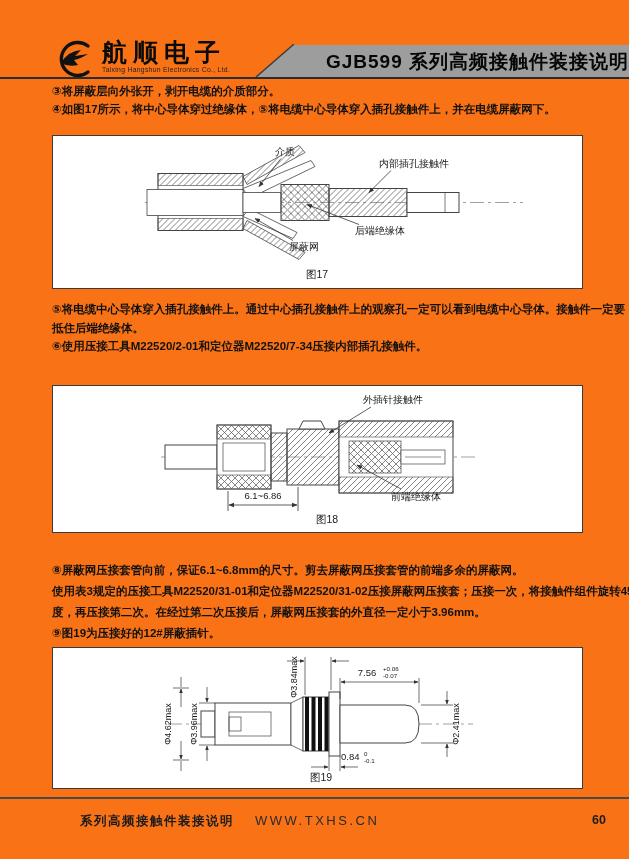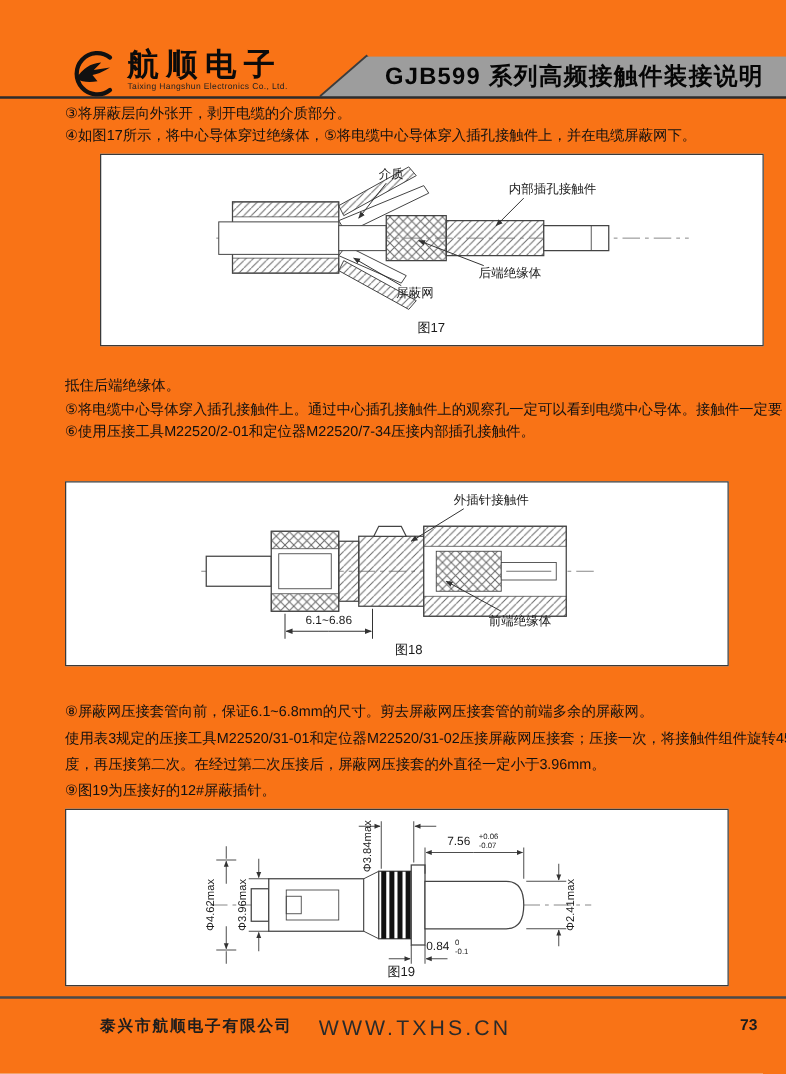--- a/index.html
+++ b/index.html
@@ -11,42 +11,42 @@
     padding-left:24px;
   }
   
   .logo { position:absolute; left:54px; top:39px; display:flex; align-items:flex-start; }
   .logo-icon { width:40px; height:40px; margin-right:8px; }
   .logo-cn { font-size:25px; font-weight:bold; letter-spacing:6px; color:#0b0b0b; line-height:26px; }
   .logo-en { font-size:6.8px; color:#222; letter-spacing:0.3px; margin-top:1px; }
   .banner { position:absolute; left:256px; top:45px; width:373px; height:33px;
             background:#9d9d9d;
             clip-path:polygon(38px 0, 373px 0, 373px 33px, 0 33px); }
-  .banner-text { line-height:33px; text-align:center; padding-left:34px;
+  .banner-text { line-height:33px; text-align:right; padding-left:34px;
                  font-size:19px; font-weight:bold; color:#060606; letter-spacing:1px; }
   .banner-edge { position:absolute; left:274px; top:36px; width:2.5px; height:50px;
                  background:#3c3c3c; transform:rotate(49deg); }
   .header-rule { position:absolute; left:0; top:77px; width:629px; height:2px; background:#2c2c2c; }
   
   .para { position:absolute; left:52px; font-size:11.5px; color:#111; }
-  .para .line { white-space:nowrap; }
+  .para .line { white-space:nowrap;font-weight:bold; }
   .para1 { top:82px; }  .para1 .line { line-height:18px; }
   .para2 { top:300px; } .para2 .line { line-height:18.5px; }
   .para3 { top:560px; } .para3 .line { line-height:21px; }
   
   .figbox { position:absolute; left:52px; width:529px; border:1px solid #3a3a3a; background:#fff; }
-  .figbox1 { top:123px; height:152px;margin-left:28px; }
+  .figbox1 { top:135px; height:152px; }
   .figbox2 { top:385px; height:146px; }
   .figbox3 { top:647px; height:140px; }
   .figbox svg { display:block; width:100%; height:100%; }
   svg text { font-family:"Liberation Sans","DejaVu Sans",sans-serif; fill:#1a1a1a; }
   
   .footer-rule { position:absolute; left:0; top:797px; width:629px; height:2px; background:#4a4a4a; }
   .footer-company { position:absolute; left:80px; top:813px; font-size:12.5px; font-weight:bold; letter-spacing:1.5px; color:#1d1d1d; }
-  .footer-site { position:absolute; left:255px; top:813px; font-size:17px; letter-spacing:2.5px; color:#2a2a2a; }
+  .footer-site { position:absolute; left:255px; top:813px; font-size:13px; letter-spacing:2.5px; color:#2a2a2a; }
   .footer-page { position:absolute; left:592px; top:813px; font-size:12.5px; font-weight:bold; color:#1d1d1d; }
 </style>
 </head>
 <body>
 
 <div class="page">
 
   <div class="logo">
     <svg class="logo-icon" viewBox="0 0 40 40">
       <path d="M34,7 A16.5,16.5 0 1 0 34,33" fill="none" stroke="#111" stroke-width="3.4" stroke-linecap="round"></path>
@@ -105,22 +105,22 @@
       </g>
       <text x="222" y="18" font-size="10">介质</text>
       <text x="326" y="30" font-size="10">内部插孔接触件</text>
       <text x="302" y="97" font-size="10">后端绝缘体</text>
       <text x="236" y="113" font-size="10">屏蔽网</text>
       <text x="264" y="141" font-size="10.5" text-anchor="middle">图17</text>
     </svg>
   </div>
 
   <div class="para para2">
+    <div class="line">⑤将电缆中心导体穿入插孔接触件上。通过中心插孔接触件上的观察孔一定可以看到电缆中心导体。接触件一定要</div>
     <div class="line">抵住后端绝缘体。</div>
-    <div class="line">⑤将电缆中心导体穿入插孔接触件上。通过中心插孔接触件上的观察孔一定可以看到电缆中心导体。接触件一定要</div>
     <div class="line">⑥使用压接工具M22520/2-01和定位器M22520/7-34压接内部插孔接触件。</div>
   </div>
 
   <div class="figbox figbox2">
     <svg viewBox="0 0 529 144">
       <defs>
         <pattern id="h18" width="6" height="6" patternUnits="userSpaceOnUse">
             <path d="M0,6 L6,0" stroke="#666" stroke-width="0.8"></path>
           </pattern>
         <pattern id="c18" width="7" height="7" patternUnits="userSpaceOnUse">
@@ -233,17 +233,17 @@
       <text x="330" y="29" font-size="6.2">-0.07</text>
       <text transform="translate(406,75) rotate(-90)" text-anchor="middle" font-size="9">Φ2.41max</text>
       <text x="288" y="111" font-size="9.5">0.84</text>
       <text x="311" y="107" font-size="6.2">0</text>
       <text x="311" y="114" font-size="6.2">-0.1</text>
       <text x="268" y="132" font-size="10.5" text-anchor="middle">图19</text>
     </svg>
   </div>
 
   <div class="footer-rule"></div>
-  <div class="footer-company">泰兴市航顺电子有限公司</div>
+  <div class="footer-company">系列高频接触件装接说明</div>
   <div class="footer-site">WWW.TXHS.CN</div>
-  <div class="footer-page">73</div>
+  <div class="footer-page">60</div>
 
 </div>
 
 </body></html>

